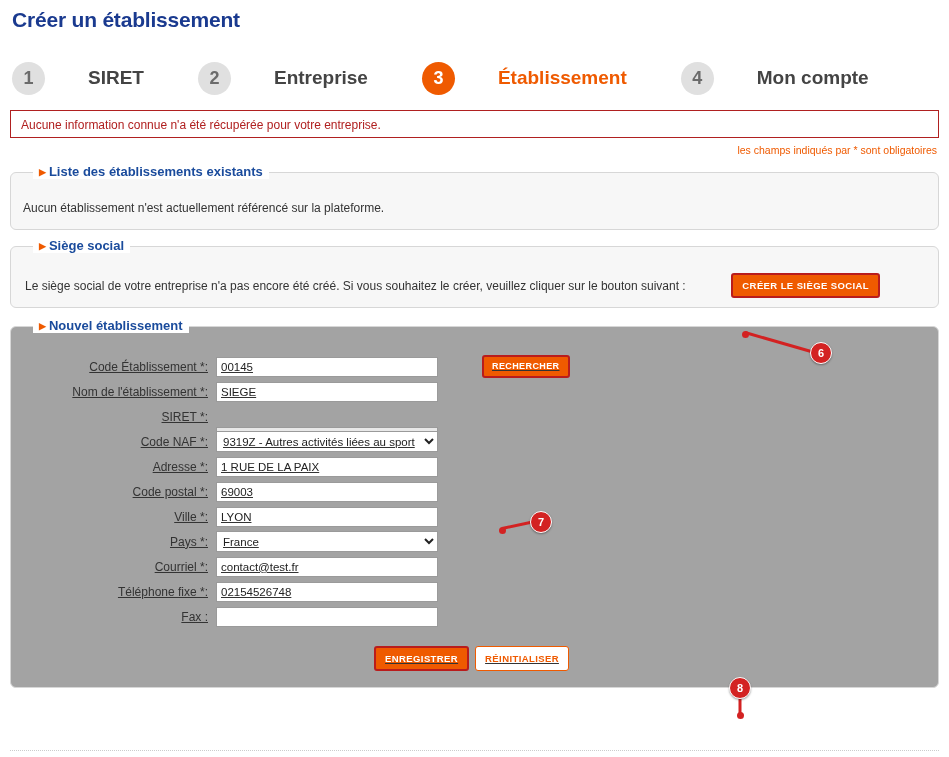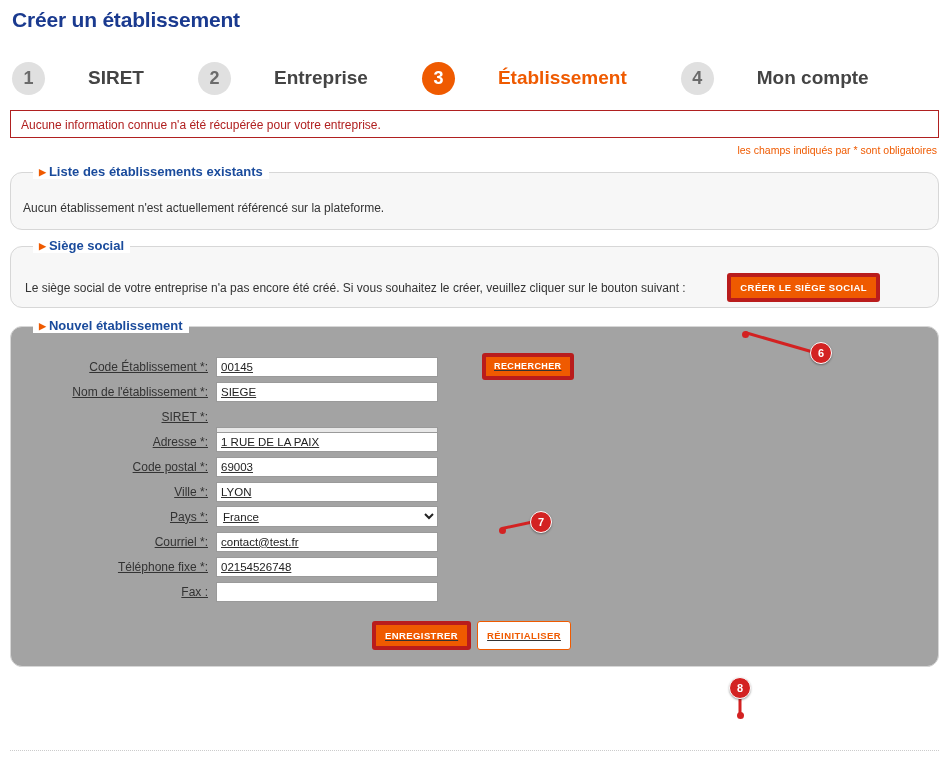--- a/index.html
+++ b/index.html
@@ -85,21 +85,21 @@
     color: #ef5a00;
     font-size: 10.5px;
     margin-top: 6px;
     padding-right: 2px;
   }
 
   
   .panel {
     position: relative;
     border: 1px solid #d7d7d7;
-    border-radius: 12px;
+    border-radius: 6px;
     background: #f7f7f7;
     margin-top: 16px;
     padding: 14px 12px 12px 12px;
   }
   .panel.white { background: #a3a3a3; text-decoration: underline; }
   .panel-legend {
     position: absolute;
     top: -9px;
     left: 22px;
     background: #ffffff;
@@ -119,21 +119,21 @@
     font-size: 12px;
     color: #333333;
     line-height: 18px;
   }
 
   
   .btn {
     display: inline-block;
     background: #ef5a00;
     color: #ffffff;
-    border: 4px solid #b91c1c;
+    border: 2px solid #b91c1c;
     border-radius: 3px;
     font-size: 9.5px;
     font-weight: bold;
     letter-spacing: 0.4px;
     padding: 5px 9px;
     cursor: pointer;
     text-transform: uppercase;
     line-height: 11px;
     white-space: nowrap;
   }
@@ -301,20 +301,26 @@
       <div class="form-row">
         <div class="form-label">Nom de l'établissement *:</div>
         <input class="form-input" type="text" value="SIEGE" style="">
       </div>
 
       <div class="form-row">
         <div class="form-label">SIRET *:</div>
         <input class="form-input" type="text" readonly="" value="33395438600145" style="">
       </div>
 
+      <div class="form-row">
+        <div class="form-label">Code NAF *:</div>
+        <select class="form-input">
+          <option>9319Z - Autres activités liées au sport</option>
+        </select>
+      </div>
 
       <div class="form-row">
         <div class="form-label">Adresse *:</div>
         <input class="form-input" type="text" value="1 RUE DE LA PAIX" style="">
       </div>
 
       <div class="form-row">
         <div class="form-label">Code postal *:</div>
         <input class="form-input" type="text" value="69003" style="">
       </div>

